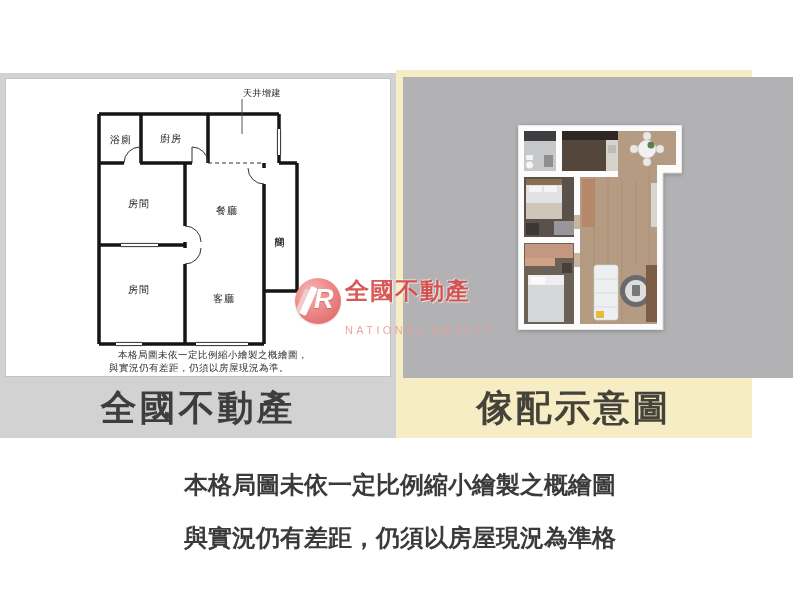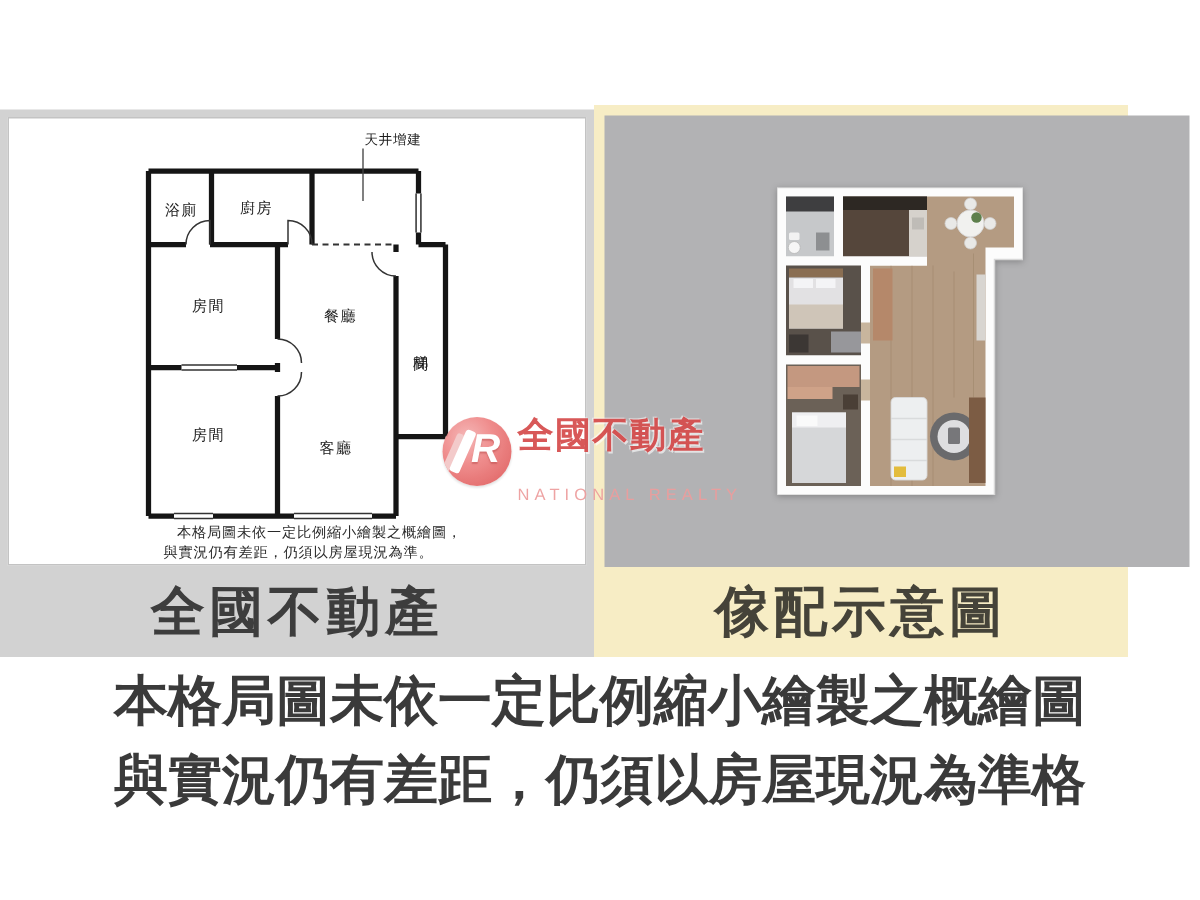--- a/index.html
+++ b/index.html
@@ -72,22 +72,22 @@
     font-size:24px;font-weight:700;color:#d64c4c;letter-spacing:1px;line-height:34px;
     text-shadow:0 0 1px #ffffff,1px 1px 0 rgba(255,255,255,0.65),-1px -1px 0 rgba(255,255,255,0.5);
     white-space:nowrap;
   }
   .wm-en{
     margin-top:16px;font-size:11px;font-weight:400;color:#ed9d9d;
     letter-spacing:3.4px;white-space:nowrap;
   }
   
   #footer-text{
-    position:absolute;left:0;top:440px;width:800px;text-align:center;
-    font-size:36px;line-height:53px;font-weight:700;color:#3a3a3a;
+    position:absolute;left:0;top:458px;width:800px;text-align:center;
+    font-size:24px;line-height:53px;font-weight:700;color:#3a3a3a;
   }
 </style>
 </head>
 <body>
 
 <div id="left-frame">
   <div id="left-inner">
     <svg width="386" height="299" viewBox="0 0 386 299">
 
       <g stroke="#151515" stroke-width="3.5" fill="none">

